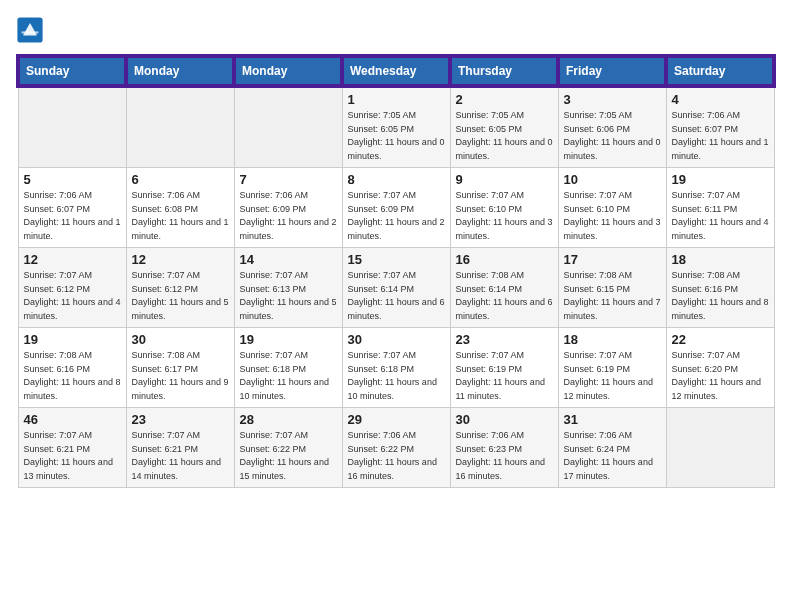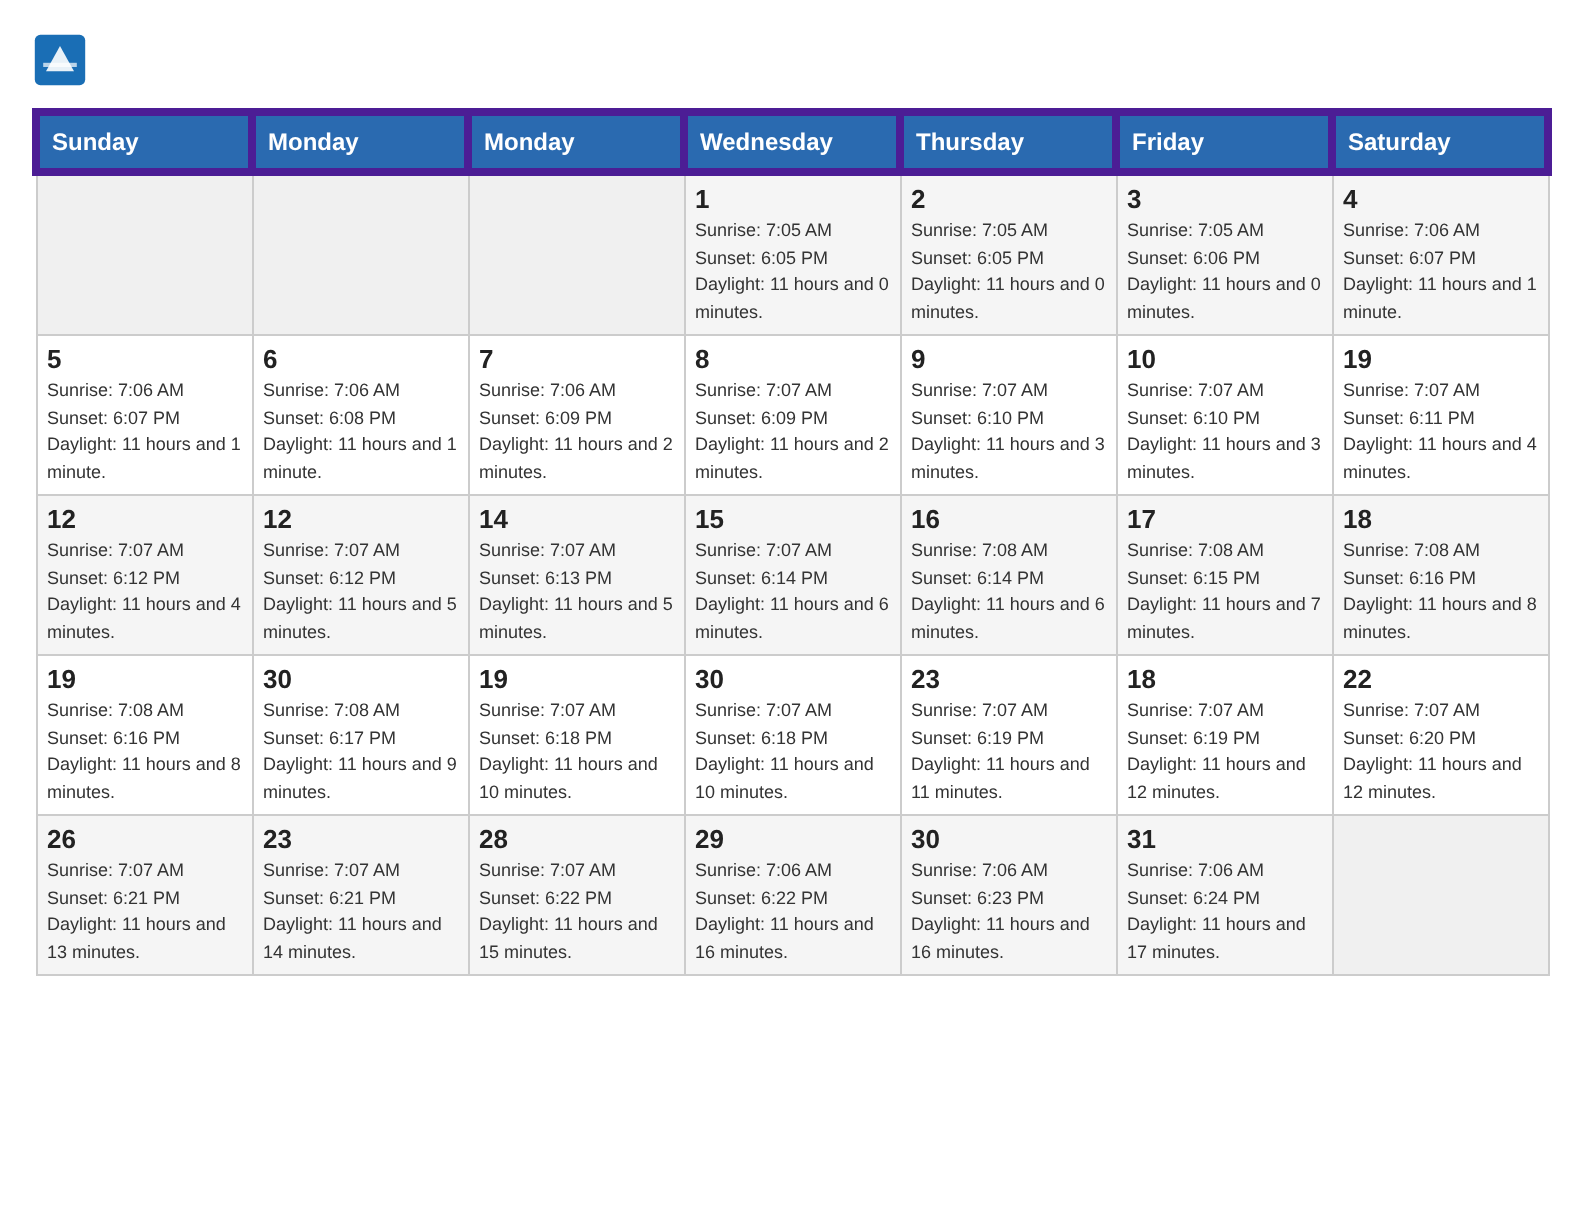--- a/index.html
+++ b/index.html
@@ -231,21 +231,21 @@
           <div class="day-number">18</div>
           <div class="day-info">Sunrise: 7:07 AM<br>Sunset: 6:19 PM<br>Daylight: 11 hours and 12 minutes.</div>
         </td>
         <td>
           <div class="day-number">22</div>
           <div class="day-info">Sunrise: 7:07 AM<br>Sunset: 6:20 PM<br>Daylight: 11 hours and 12 minutes.</div>
         </td>
       </tr>
       <tr>
         <td>
-          <div class="day-number">26</div>
+          <div class="day-number">46</div>
           <div class="day-info">Sunrise: 7:07 AM<br>Sunset: 6:21 PM<br>Daylight: 11 hours and 13 minutes.</div>
         </td>
         <td>
           <div class="day-number">23</div>
           <div class="day-info">Sunrise: 7:07 AM<br>Sunset: 6:21 PM<br>Daylight: 11 hours and 14 minutes.</div>
         </td>
         <td>
           <div class="day-number">28</div>
           <div class="day-info">Sunrise: 7:07 AM<br>Sunset: 6:22 PM<br>Daylight: 11 hours and 15 minutes.</div>
         </td>

